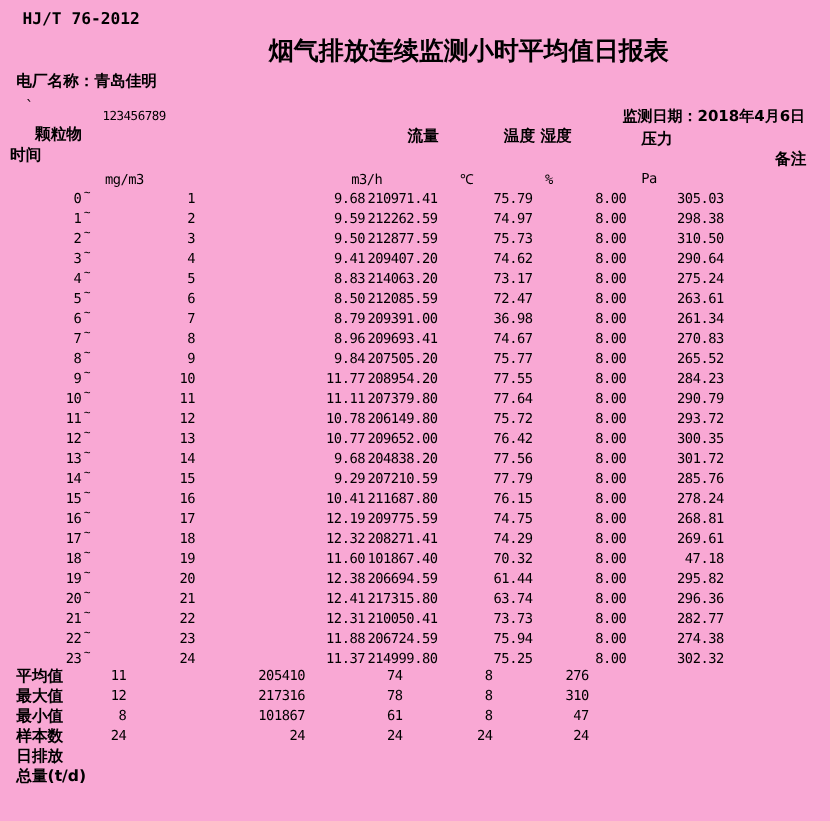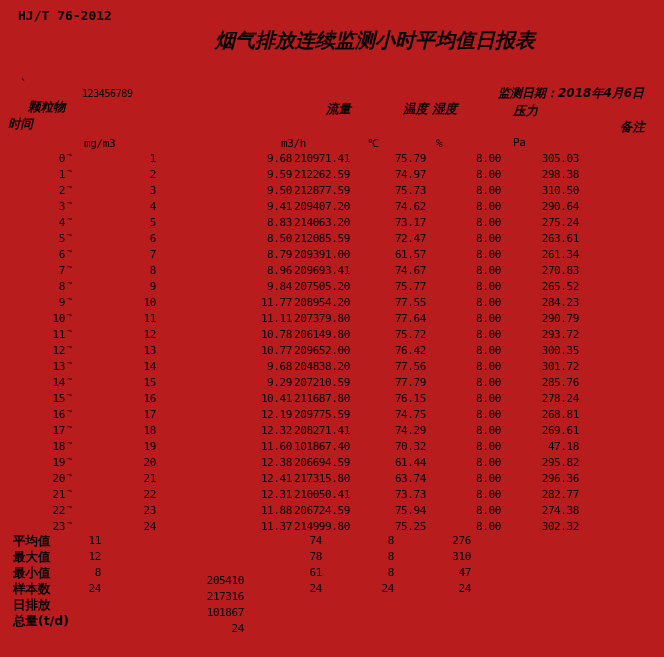--- a/index.html
+++ b/index.html
@@ -1,22 +1,22 @@
 <!DOCTYPE html>
 <html><head>
 <meta charset="utf-8">
 <style>
   html,body { margin:0; padding:0; background:#ffffff; }
   .page {
-    position:relative; width:664px; height:657px; background:#b91c1c;
+    position:relative; width:664px; height:657px; background:#f9a8d4;
     color:#000; overflow:hidden;
     font-family:"DejaVu Sans Mono","DejaVu Sans",monospace;
   }
   .abs { position:absolute; white-space:nowrap; }
-  .cjk { font-family:"DejaVu Sans","Liberation Sans",sans-serif; font-weight:bold;font-style:italic; }
+  .cjk { font-family:"DejaVu Sans","Liberation Sans",sans-serif; font-weight:bold; }
   .num { font-family:"DejaVu Sans Mono",monospace; font-size:11px; letter-spacing:-0.4px; }
 
   .standard { left:18px; top:8px; font-size:13px; font-weight:bold; }
   .title    { left:215px; top:27px; font-size:20px; margin:0; }
   .plant    { left:13px; top:57px; font-size:12.5px; }
   .mark     { left:20px; top:78px; font-size:12px; }
   .serial   { left:82px; top:88px; font-size:10px; }
   .date     { left:498px; top:85px; font-size:12px; }
 
   .h-pm    { left:28px;  top:99px;  font-size:12.5px; }
@@ -45,34 +45,35 @@
   .row .hum     { right:163px; }
   .row .pres    { right:85px; }
 
   .summary-wrap { left:0; top:533px; width:558px; }
   .srow         { position:relative; height:16px; line-height:16px; }
   .srow .cell   { position:absolute; top:0; font-size:11px; letter-spacing:-0.4px;
                   font-family:"DejaVu Sans Mono",monospace; }
   .srow .slabel { left:13px; font-size:12.5px; letter-spacing:0;
                   font-family:"DejaVu Sans","Liberation Sans",sans-serif; font-weight:bold; }
   .srow .spm    { right:457px; }
-  .srow .sflow  { right:314px;margin-top:40px; }
+  .srow .sflow  { right:314px; }
   .srow .stemp  { right:236px; }
   .srow .shum   { right:164px; }
   .srow .spres  { right:87px; }
 
   .footer { left:13px; top:628px; font-size:12.5px; }
 </style>
 </head>
 <body>
 
 <div class="page">
 
   <span class="abs standard">HJ/T 76-2012</span>
   <h1 class="abs title cjk">烟气排放连续监测小时平均值日报表</h1>
+  <span class="abs plant cjk">电厂名称：青岛佳明</span>
   <span class="abs mark">`</span>
   <span class="abs serial num">123456789</span>
   <span class="abs date cjk">监测日期：2018年4月6日</span>
 
   <span class="abs h-pm cjk">颗粒物</span>
   <span class="abs h-flow cjk">流量</span>
   <span class="abs h-th cjk">温度 湿度</span>
   <span class="abs h-pres cjk">压力</span>
   <span class="abs h-time cjk">时间</span>
   <span class="abs h-rem cjk">备注</span>
@@ -149,21 +150,21 @@
     <span class="cell hum">8.00</span>
     <span class="cell pres">263.61</span>
   </div>
 
   <div class="row">
     <span class="cell hs">6</span>
     <span class="cell tilde">~</span>
     <span class="cell he">7</span>
     <span class="cell pm">8.79</span>
     <span class="cell flow">209391.00</span>
-    <span class="cell temp">61.57</span>
+    <span class="cell temp">36.98</span>
     <span class="cell hum">8.00</span>
     <span class="cell pres">261.34</span>
   </div>
 
   <div class="row">
     <span class="cell hs">7</span>
     <span class="cell tilde">~</span>
     <span class="cell he">8</span>
     <span class="cell pm">8.96</span>
     <span class="cell flow">209693.41</span>

